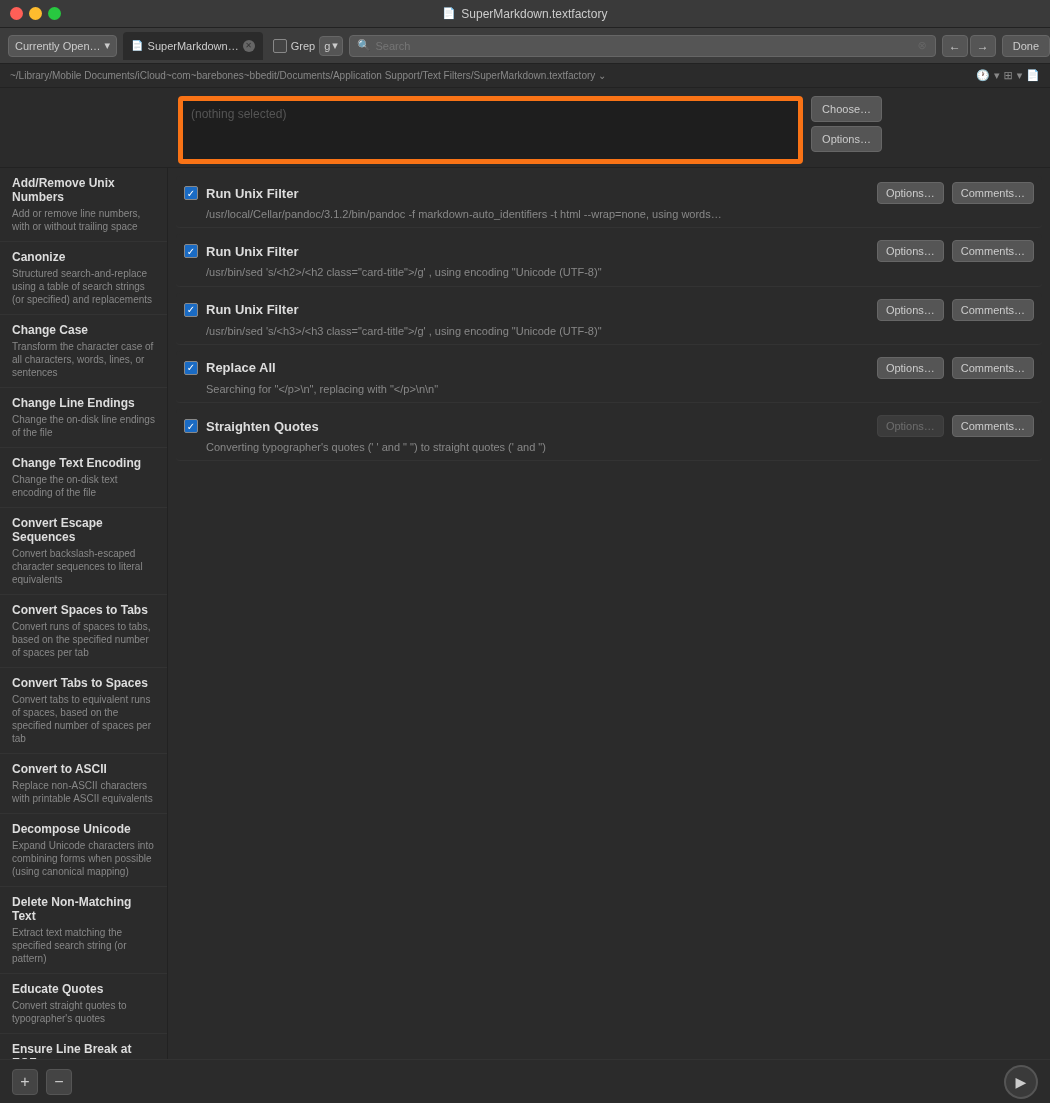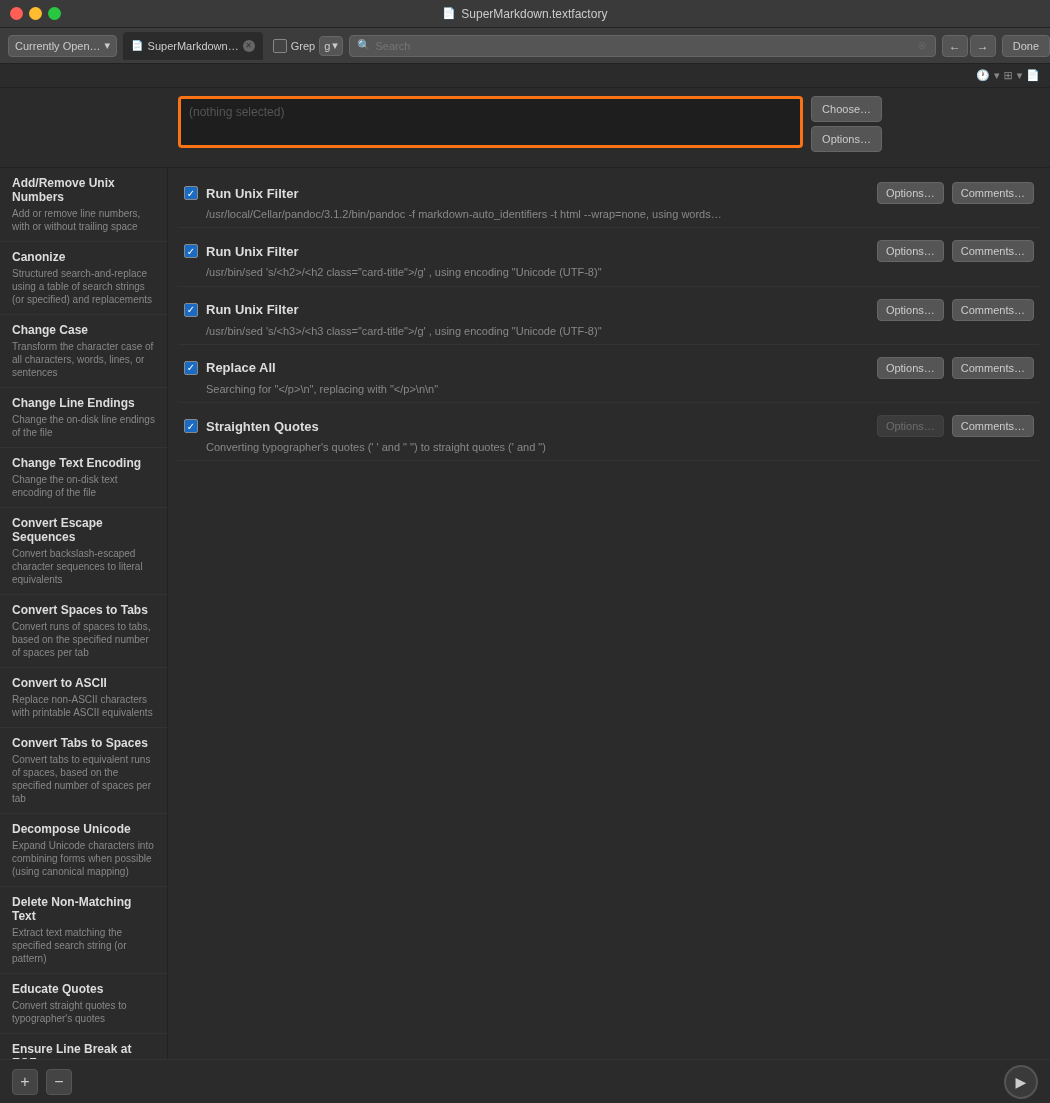--- a/index.html
+++ b/index.html
@@ -210,26 +210,26 @@
       background: #2b2b2b;
       display: flex;
       gap: 8px;
       border-bottom: 1px solid #222;
       height: 80px;
       align-items: flex-start;
     }
     .preview-input {
       flex: 1;
       background: #1e1e1e;
-      border: 3px solid #f97316;
+      border: 5px solid #f97316;
       border-radius: 4px;
       padding: 6px 8px;
       color: #999;
       font-size: 12px;
-      height: 52px;
+      height: 68px;
     }
     .preview-buttons {
       display: flex;
       flex-direction: column;
       gap: 4px;
     }
     .preview-btn {
       height: 26px;
       background: #555;
       border: 1px solid #666;
@@ -437,20 +437,21 @@
       <span>→</span>
     </div>
   </div>
 
   <div class="done-btn">
     <span>Done</span>
   </div>
 </div>
 
 <div class="pathbar">
+  <span>~/Library/Mobile Documents/iCloud~com~barebones~bbedit/Documents/Application Support/Text Filters/SuperMarkdown.textfactory ⌄</span>
   <div class="pathbar-icons">
     <span class="pathbar-icon">🕐</span>
     <span class="pathbar-icon">▾</span>
     <span class="pathbar-icon">⊞</span>
     <span class="pathbar-icon">▾</span>
     <span class="pathbar-icon">📄</span>
   </div>
 </div>
 
 <div class="main-content">
@@ -496,26 +497,26 @@
         </div>
         <div class="filter-item">
           <div class="filter-item-title">Convert Escape Sequences</div>
           <div class="filter-item-desc">Convert backslash-escaped character sequences to literal equivalents</div>
         </div>
         <div class="filter-item">
           <div class="filter-item-title">Convert Spaces to Tabs</div>
           <div class="filter-item-desc">Convert runs of spaces to tabs, based on the specified number of spaces per tab</div>
         </div>
         <div class="filter-item">
+          <div class="filter-item-title">Convert Tabs to Spaces</div>
+          <div class="filter-item-desc">Convert tabs to equivalent runs of spaces, based on the specified number of spaces per tab</div>
+        </div>
+        <div class="filter-item">
           <div class="filter-item-title">Convert to ASCII</div>
           <div class="filter-item-desc">Replace non-ASCII characters with printable ASCII equivalents</div>
-        </div>
-        <div class="filter-item">
-          <div class="filter-item-title">Convert Tabs to Spaces</div>
-          <div class="filter-item-desc">Convert tabs to equivalent runs of spaces, based on the specified number of spaces per tab</div>
         </div>
         <div class="filter-item">
           <div class="filter-item-title">Decompose Unicode</div>
           <div class="filter-item-desc">Expand Unicode characters into combining forms when possible (using canonical mapping)</div>
         </div>
         <div class="filter-item">
           <div class="filter-item-title">Delete Non-Matching Text</div>
           <div class="filter-item-desc">Extract text matching the specified search string (or pattern)</div>
         </div>
         <div class="filter-item">

